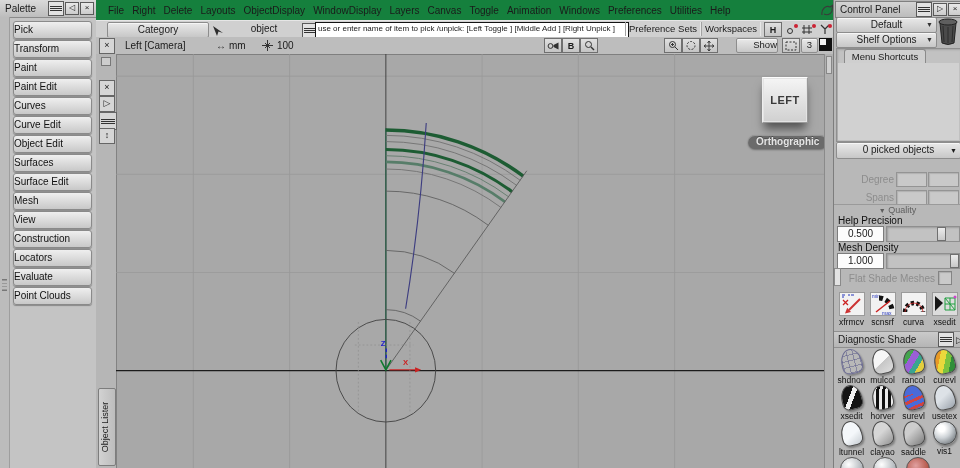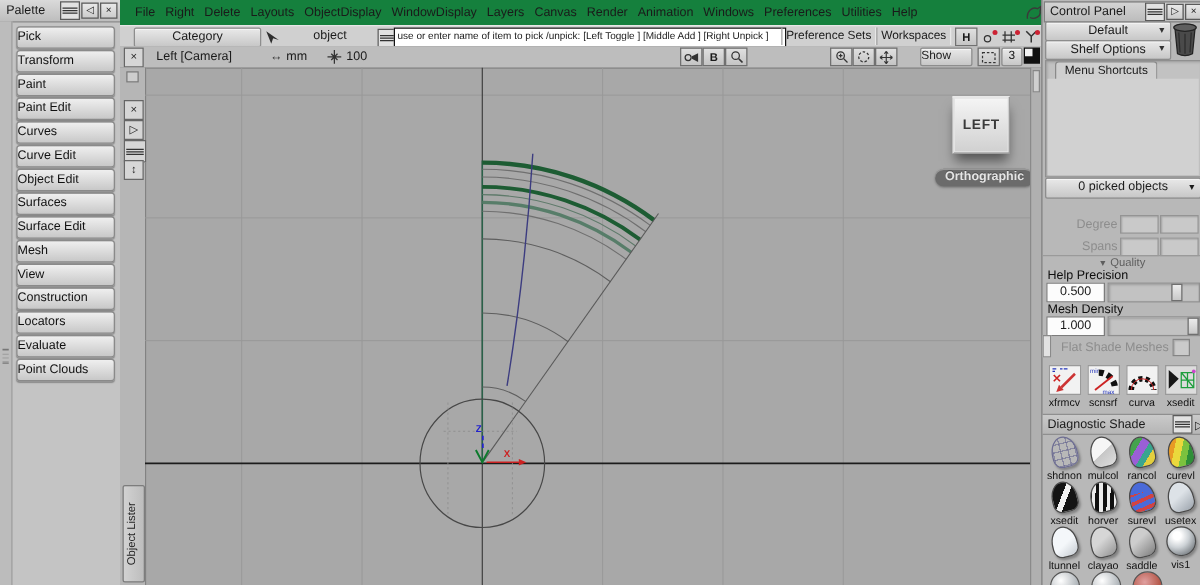--- a/index.html
+++ b/index.html
@@ -121,21 +121,21 @@
 
   <div class="menubar">
     <span class="menu-item">File</span>
     <span class="menu-item">Right</span>
     <span class="menu-item">Delete</span>
     <span class="menu-item">Layouts</span>
     <span class="menu-item">ObjectDisplay</span>
     <span class="menu-item">WindowDisplay</span>
     <span class="menu-item">Layers</span>
     <span class="menu-item">Canvas</span>
-    <span class="menu-item">Render</span>
+    <span class="menu-item">Toggle</span>
     <span class="menu-item">Animation</span>
     <span class="menu-item">Windows</span>
     <span class="menu-item">Preferences</span>
     <span class="menu-item">Utilities</span>
     <span class="menu-item">Help</span>
     <span class="mb-end">
       <svg width="15" height="13" viewBox="0 0 15 13">
           <path d="M2 11 C1 5 6 1 10 3 L13 1 L12 5 C13 9 8 12 4 10" fill="none" stroke="#3a3a3a" stroke-width="1.1"></path>
         </svg>
     </span>
@@ -217,21 +217,21 @@
       <span class="abs toolbox" style="left:586px;top:1px">
         <svg width="12" height="11" viewBox="0 0 12 11">
             <circle cx="6" cy="5.5" r="4" fill="none" stroke="#333" stroke-dasharray="2 1.5"></circle>
           </svg>
       </span>
       <span class="abs toolbox" style="left:604px;top:1px">
         <svg width="12" height="12" viewBox="0 0 12 12">
             <path d="M6 1v10M1 6h10M6 1l-1.5 2M6 1l1.5 2M6 11l-1.5-2M6 11l1.5-2M1 6l2-1.5M1 6l2 1.5M11 6l-2-1.5M11 6l-2 1.5" stroke="#333" stroke-width="0.9" fill="none"></path>
           </svg>
       </span>
-      <div class="abs raised" style="left:640px;top:1px;width:40px;height:13px;font-size:9.5px;text-align:left;line-height:12px">Show</div>
+      <div class="abs raised" style="left:640px;top:1px;width:40px;height:13px;font-size:9.5px;text-align:right;line-height:12px">Show</div>
       <span class="abs toolbox" style="left:686px;top:1px">
         <svg width="12" height="10" viewBox="0 0 12 10">
             <rect x="1" y="1" width="10" height="8" fill="none" stroke="#333" stroke-dasharray="2 1.5"></rect>
           </svg>
       </span>
       <div class="abs raised" style="left:705px;top:1px;width:15px;height:13px;font-size:9.5px;text-align:center;line-height:12px">3</div>
       <span class="abs" style="left:723px;top:1px;width:13px;height:13px;background:#111;display:inline-block">
           <i style="position:absolute;left:1px;top:1px;width:6px;height:6px;background:#f2f2f2"></i>
         </span>
     </div>

